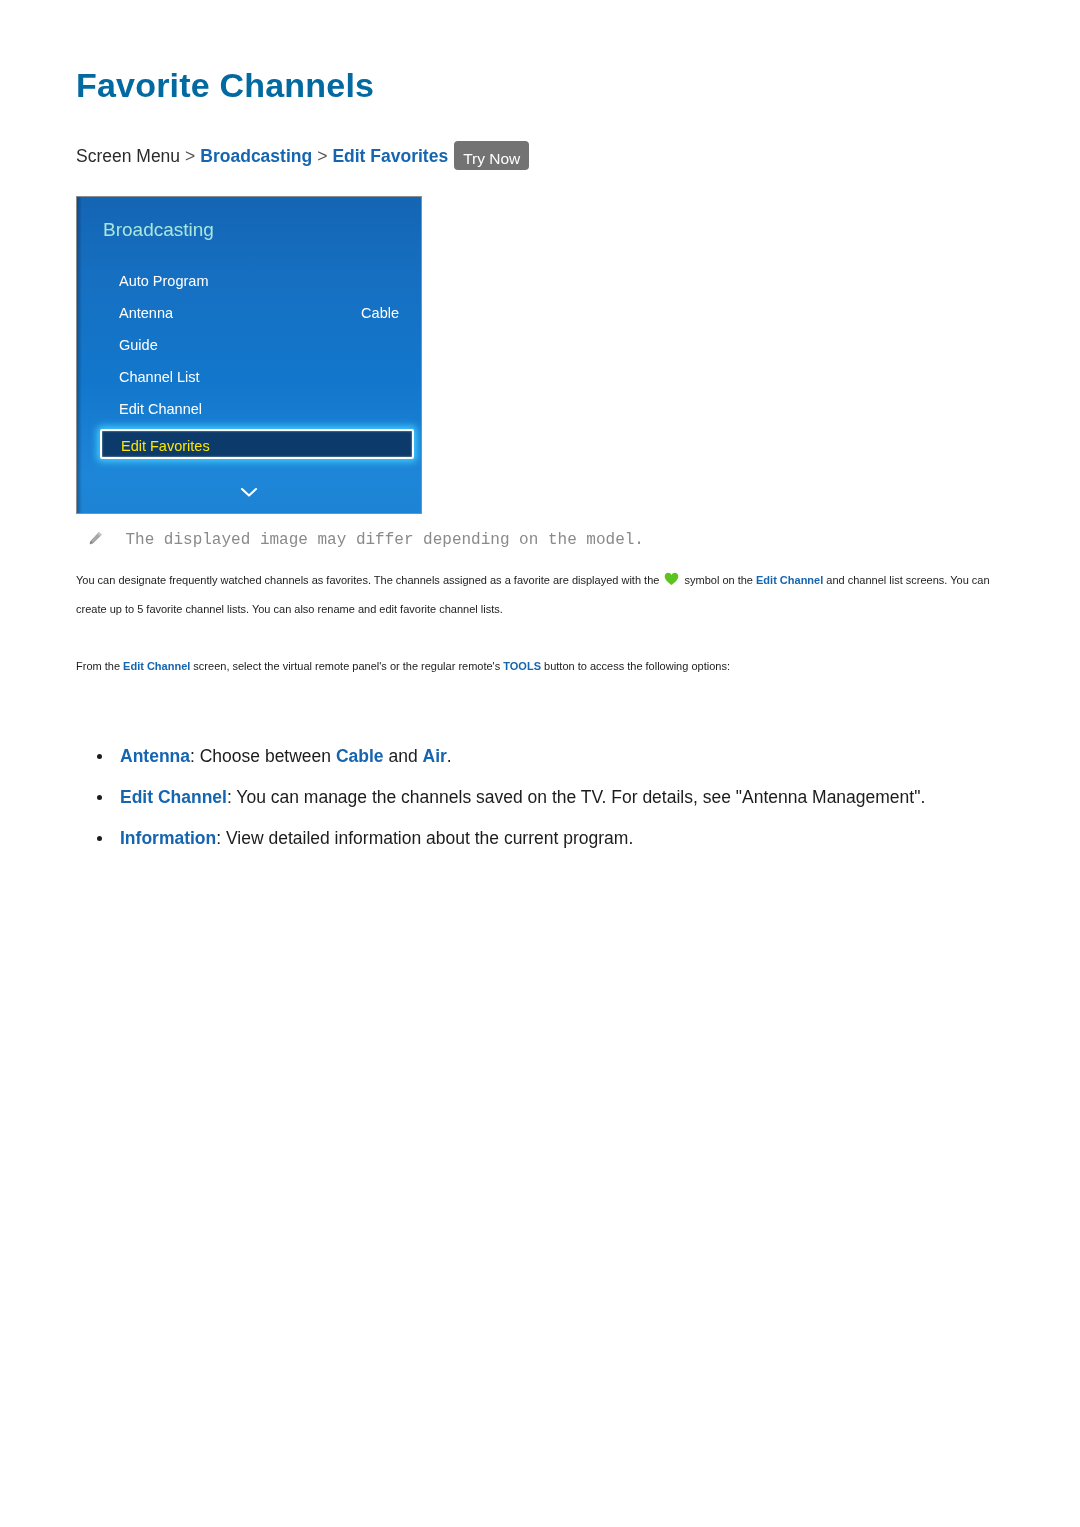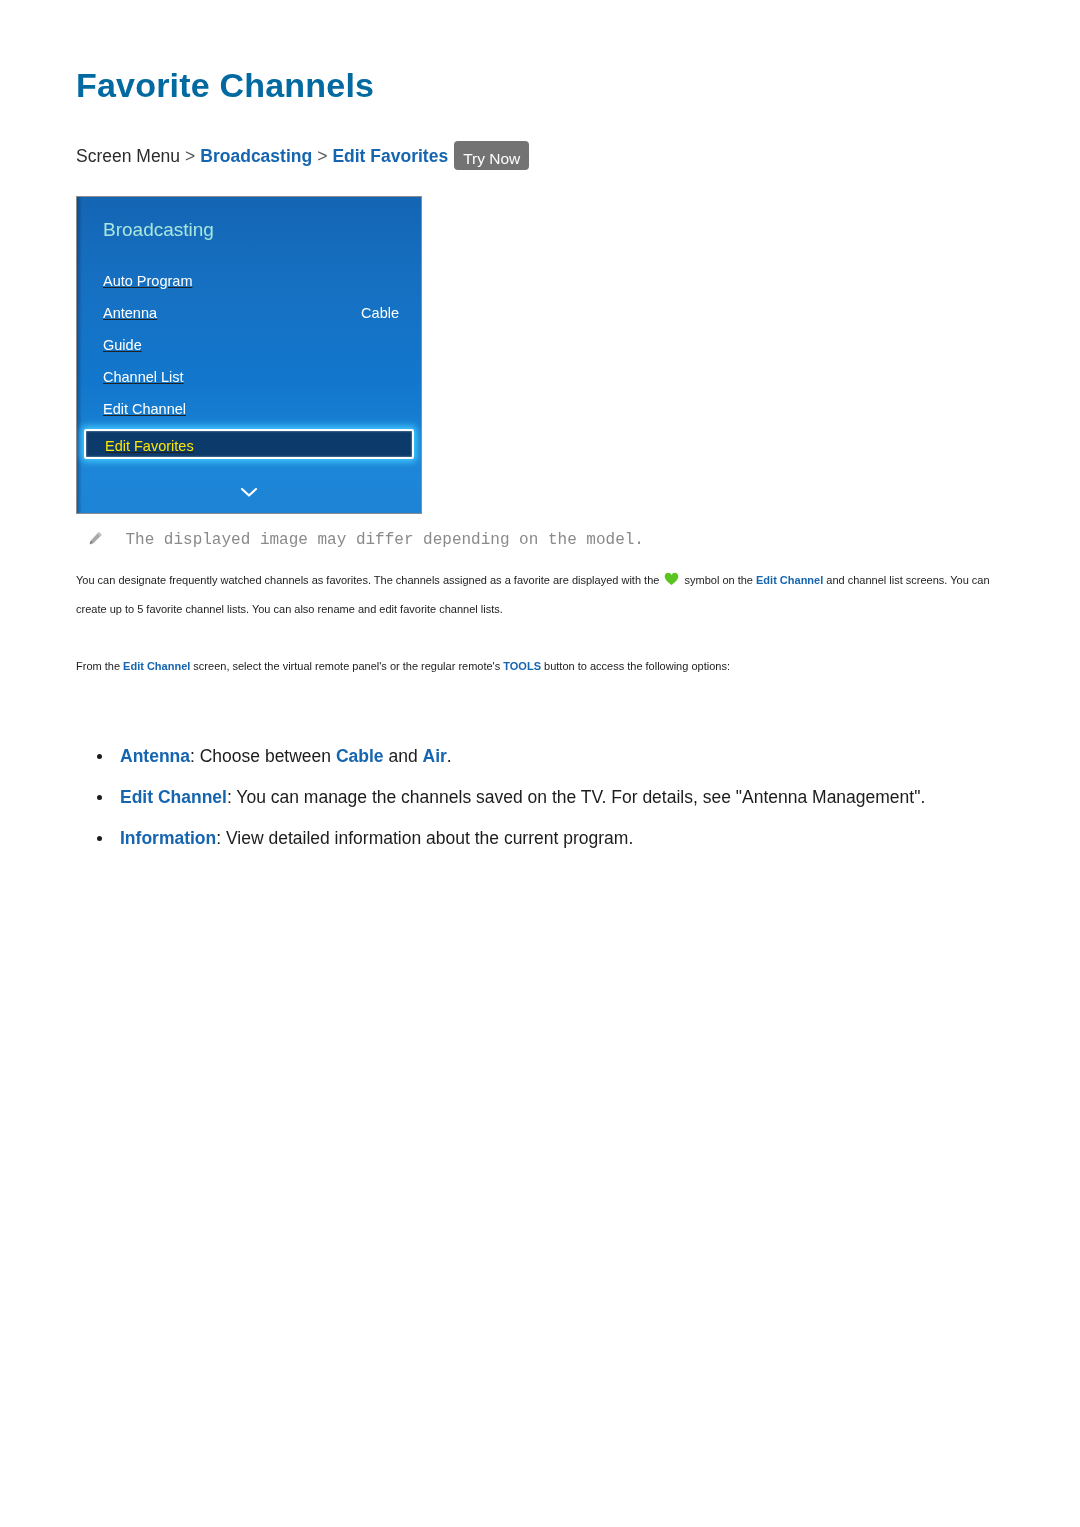--- a/index.html
+++ b/index.html
@@ -91,24 +91,23 @@
   .tv-title {
     position: absolute;
     left: 26px;
     top: 22px;
     font-size: 19px;
     color: #a9e6de;
     white-space: nowrap;
   }
   .tv-list {
     position: absolute;
-    left: 0;
+    left: 16px;
     right: 0;
     top: 68px;
-    text-decoration: underline;
   }
   .tv-row {
     position: relative;
     height: 32px;
     line-height: 32px;
     padding: 0 14px 0 26px;
     font-size: 14.5px;
     color: #ffffff;
     white-space: nowrap;
   }

